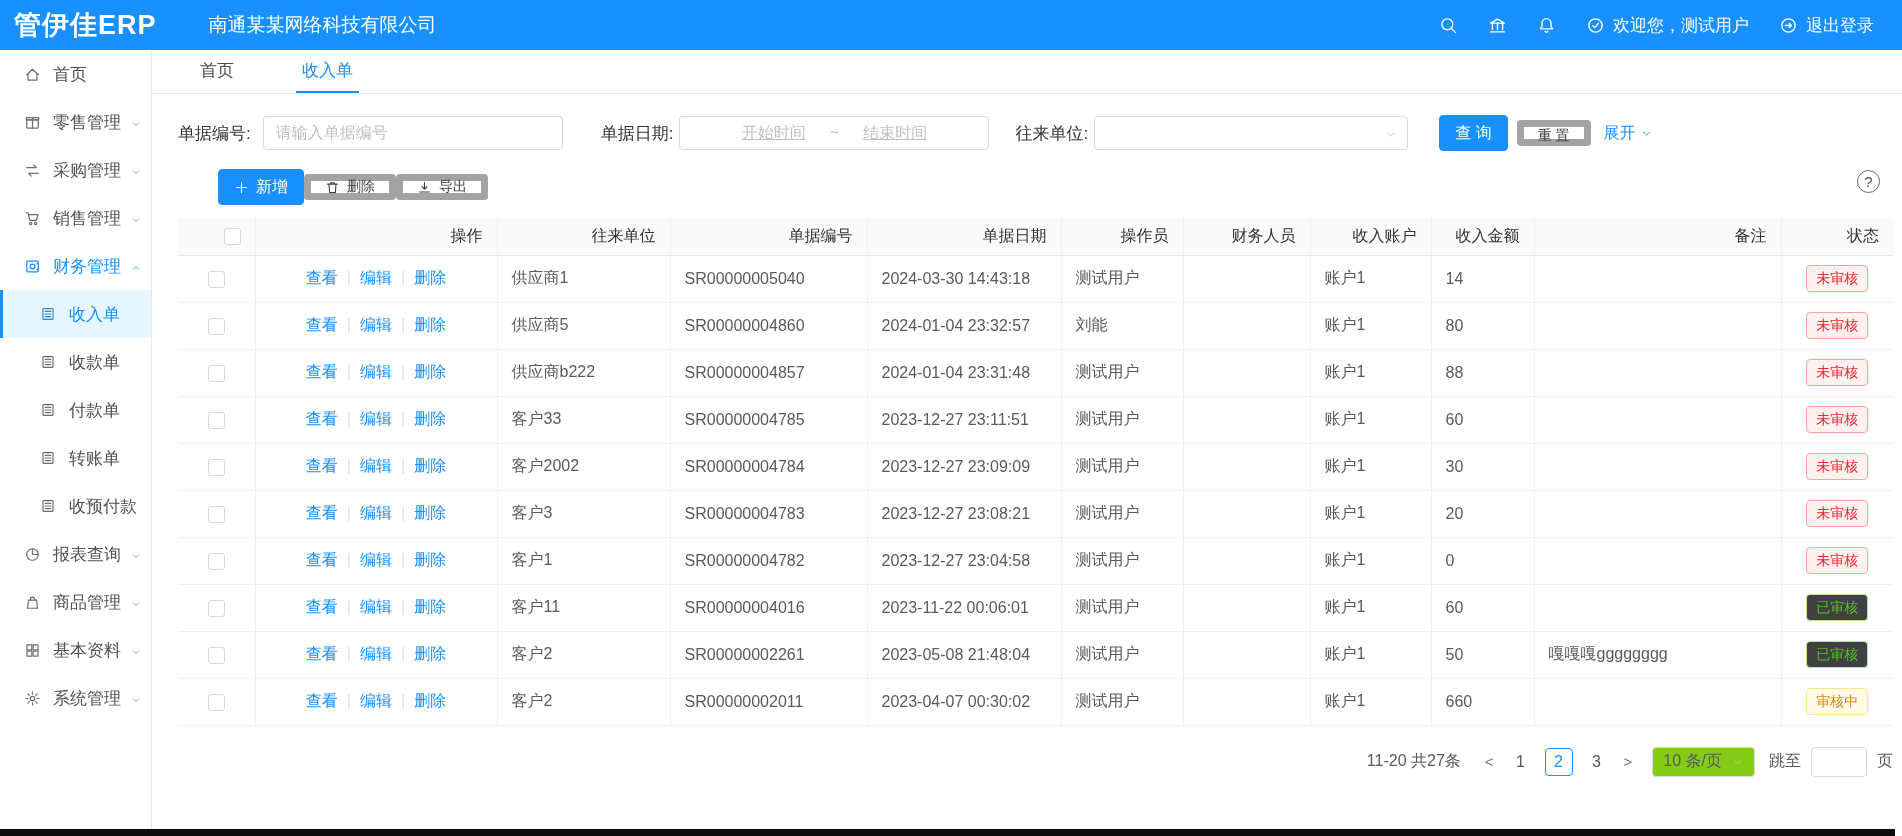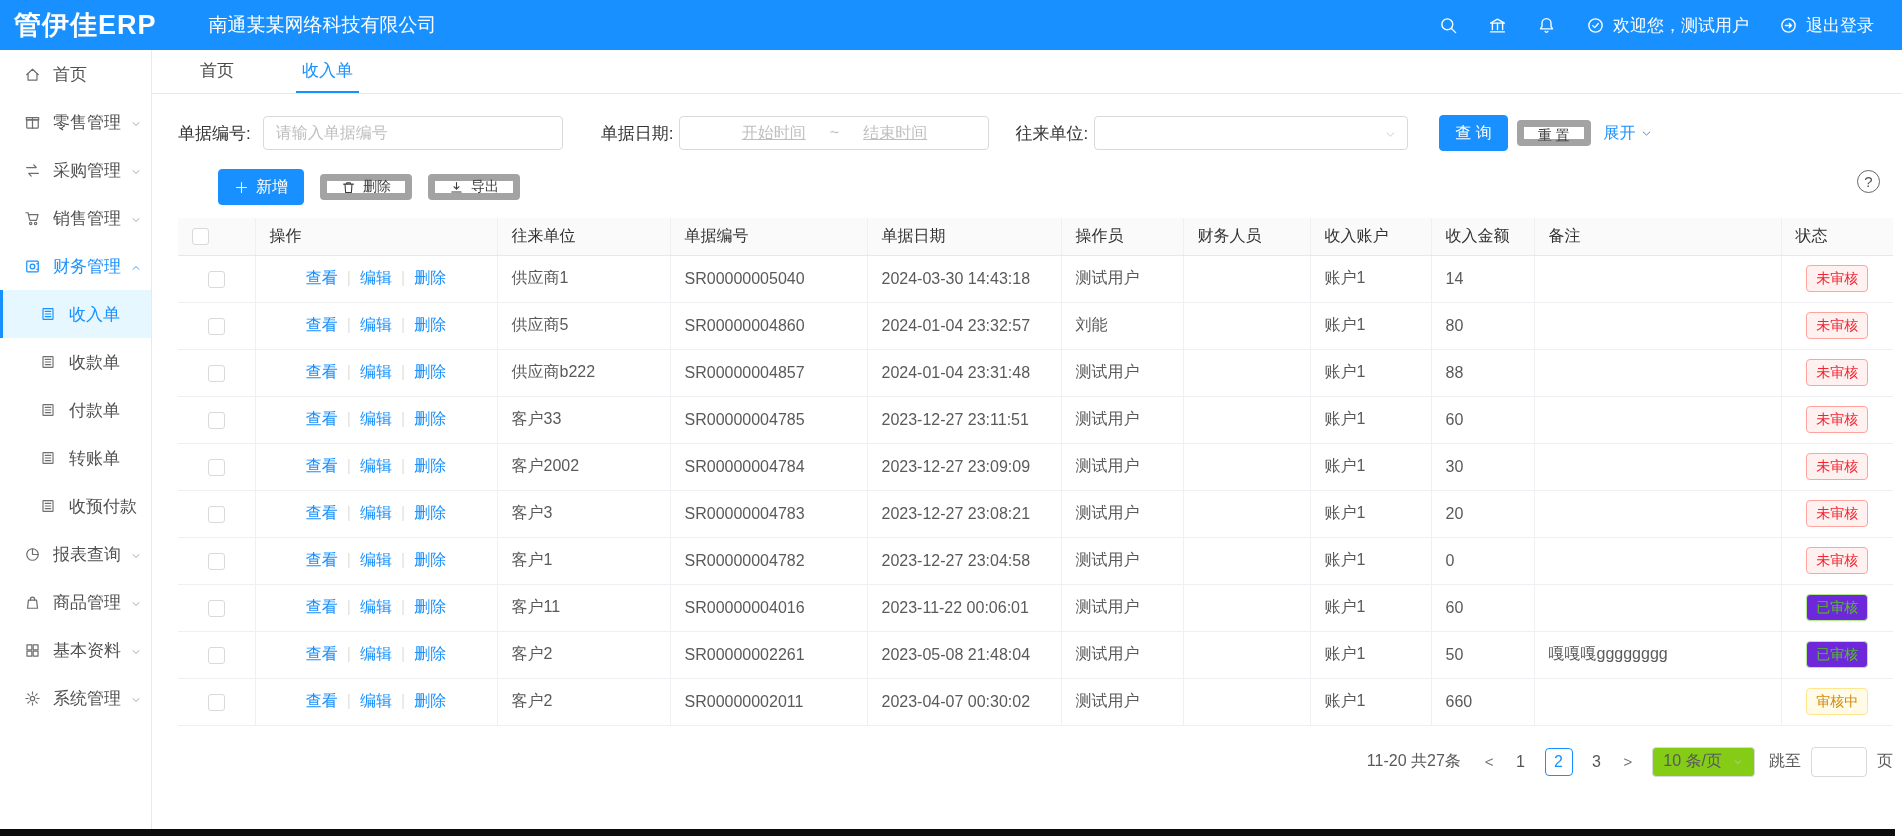--- a/index.html
+++ b/index.html
@@ -46,37 +46,37 @@
   .txt-input::placeholder{color:#bfbfbf;}
   .date-box{width:310px;height:34px;border:1px solid #d9d9d9;border-radius:4px;display:flex;align-items:center;justify-content:center;gap:24px;color:#bfbfbf;font-size:16px;background:#fff;}
   .date-box .ph{cursor:pointer;text-decoration:underline;}
   .select-box{position:relative;width:314px;height:34px;border:1px solid #d9d9d9;border-radius:4px;background:#fff;cursor:pointer;}
   .select-box .chev{position:absolute;right:10px;top:9px;color:#c6c6c6;}
   .btn-primary{height:36px;padding:0 15px;background:#1890ff;color:#fff;border:1px solid #1890ff;border-radius:4px;font-size:16px;cursor:pointer;white-space:nowrap;font-family:inherit;}
   .btn-default{height:26px;padding:0 14px;background:#fff;color:#3c3c3c;border:7px solid #a3a3a3;border-radius:4px;font-size:14px;cursor:pointer;white-space:nowrap;font-family:inherit;}
   .ml31{margin-left:31px;} .ml9{margin-left:9px;} .ml13{margin-left:13px;}
   .expand-link{display:flex;align-items:center;gap:4px;color:#1890ff;font-size:16px;cursor:pointer;white-space:nowrap;}
 
-  .toolbar{display:flex;align-items:center;margin-top:18px;gap:16px;padding-left:40px;}
+  .toolbar{display:flex;align-items:center;margin-top:18px;gap:0;padding-left:40px;}
   .tb-btn{display:flex;align-items:center;gap:7px;}
   .help-circle{position:absolute;right:22px;top:76px;width:23px;height:23px;border:1.6px solid #666;border-radius:50%;color:#555;font-size:15px;display:flex;align-items:center;justify-content:center;cursor:pointer;}
 
   
   table.grid{width:1715px;border-collapse:collapse;table-layout:fixed;margin-top:13px;}
-  .grid th{height:37px;background:#fafafa;font-weight:normal;color:#333;font-size:16px;text-align:left;padding:0 14px;border-bottom:1px solid #e8e8e8;border-right:1px solid #eef0f3;white-space:nowrap;overflow:hidden;}
+  .grid th{height:37px;background:#fafafa;font-weight:normal;color:#333;font-size:16px;text-align:right;padding:0 14px;border-bottom:1px solid #e8e8e8;border-right:1px solid #eef0f3;white-space:nowrap;overflow:hidden;}
   .grid th:last-child{border-right:none;}
   .grid td{height:47px;font-size:16px;color:#5a5a5a;padding:0 14px;border-bottom:1px solid #edeff2;border-right:1px solid #eef0f3;white-space:nowrap;overflow:hidden;}
   .grid td:last-child{border-right:none;}
   .th-center,.td-center{text-align:center;}
   .cb{width:17px;height:17px;border:1px solid #d9d9d9;border-radius:3px;background:#fff;display:inline-block;vertical-align:middle;cursor:pointer;}
   .a-link{color:#1890ff;cursor:pointer;text-decoration:none;}
   .a-sep{color:#e2e2e2;margin:0 9px;}
   .badge{display:inline-block;padding:4px 9px;font-size:14px;line-height:1.15;border-radius:4px;border:1px solid transparent;}
   .badge.red{color:#f5222d;background:#fff1f0;border-color:#ffa39e;}
-  .badge.green{color:#52c41a;background:#6d28d9;border-color:#b7eb8f;}
+  .badge.green{color:#52c41a;background:#404040;border-color:#b7eb8f;}
   .badge.orange{color:#d48806;background:#fffbe6;border-color:#ffe58f;}
 
   
   .pagination{display:flex;align-items:center;justify-content:flex-end;margin-top:21px;font-size:16px;color:#595959;gap:0;}
   .pg-total{margin-right:16px;}
   .pg-arrow{padding:0 8px;color:#737373;cursor:pointer;font-size:15px;}
   .pg-num{min-width:28px;height:28px;line-height:26px;text-align:center;margin:0 5px;border:1px solid transparent;border-radius:4px;cursor:pointer;color:#555;}
   .pg-num.active{border-color:#1890ff;color:#1890ff;}
   .pg-size{display:flex;align-items:center;gap:10px;height:30px;border:1px solid #d9d9d9;border-radius:4px;padding:0 10px;margin-left:12px;color:#595959;cursor:pointer;background:#84cc16;}
   .pg-size .chev{color:#c6c6c6;display:flex;}

